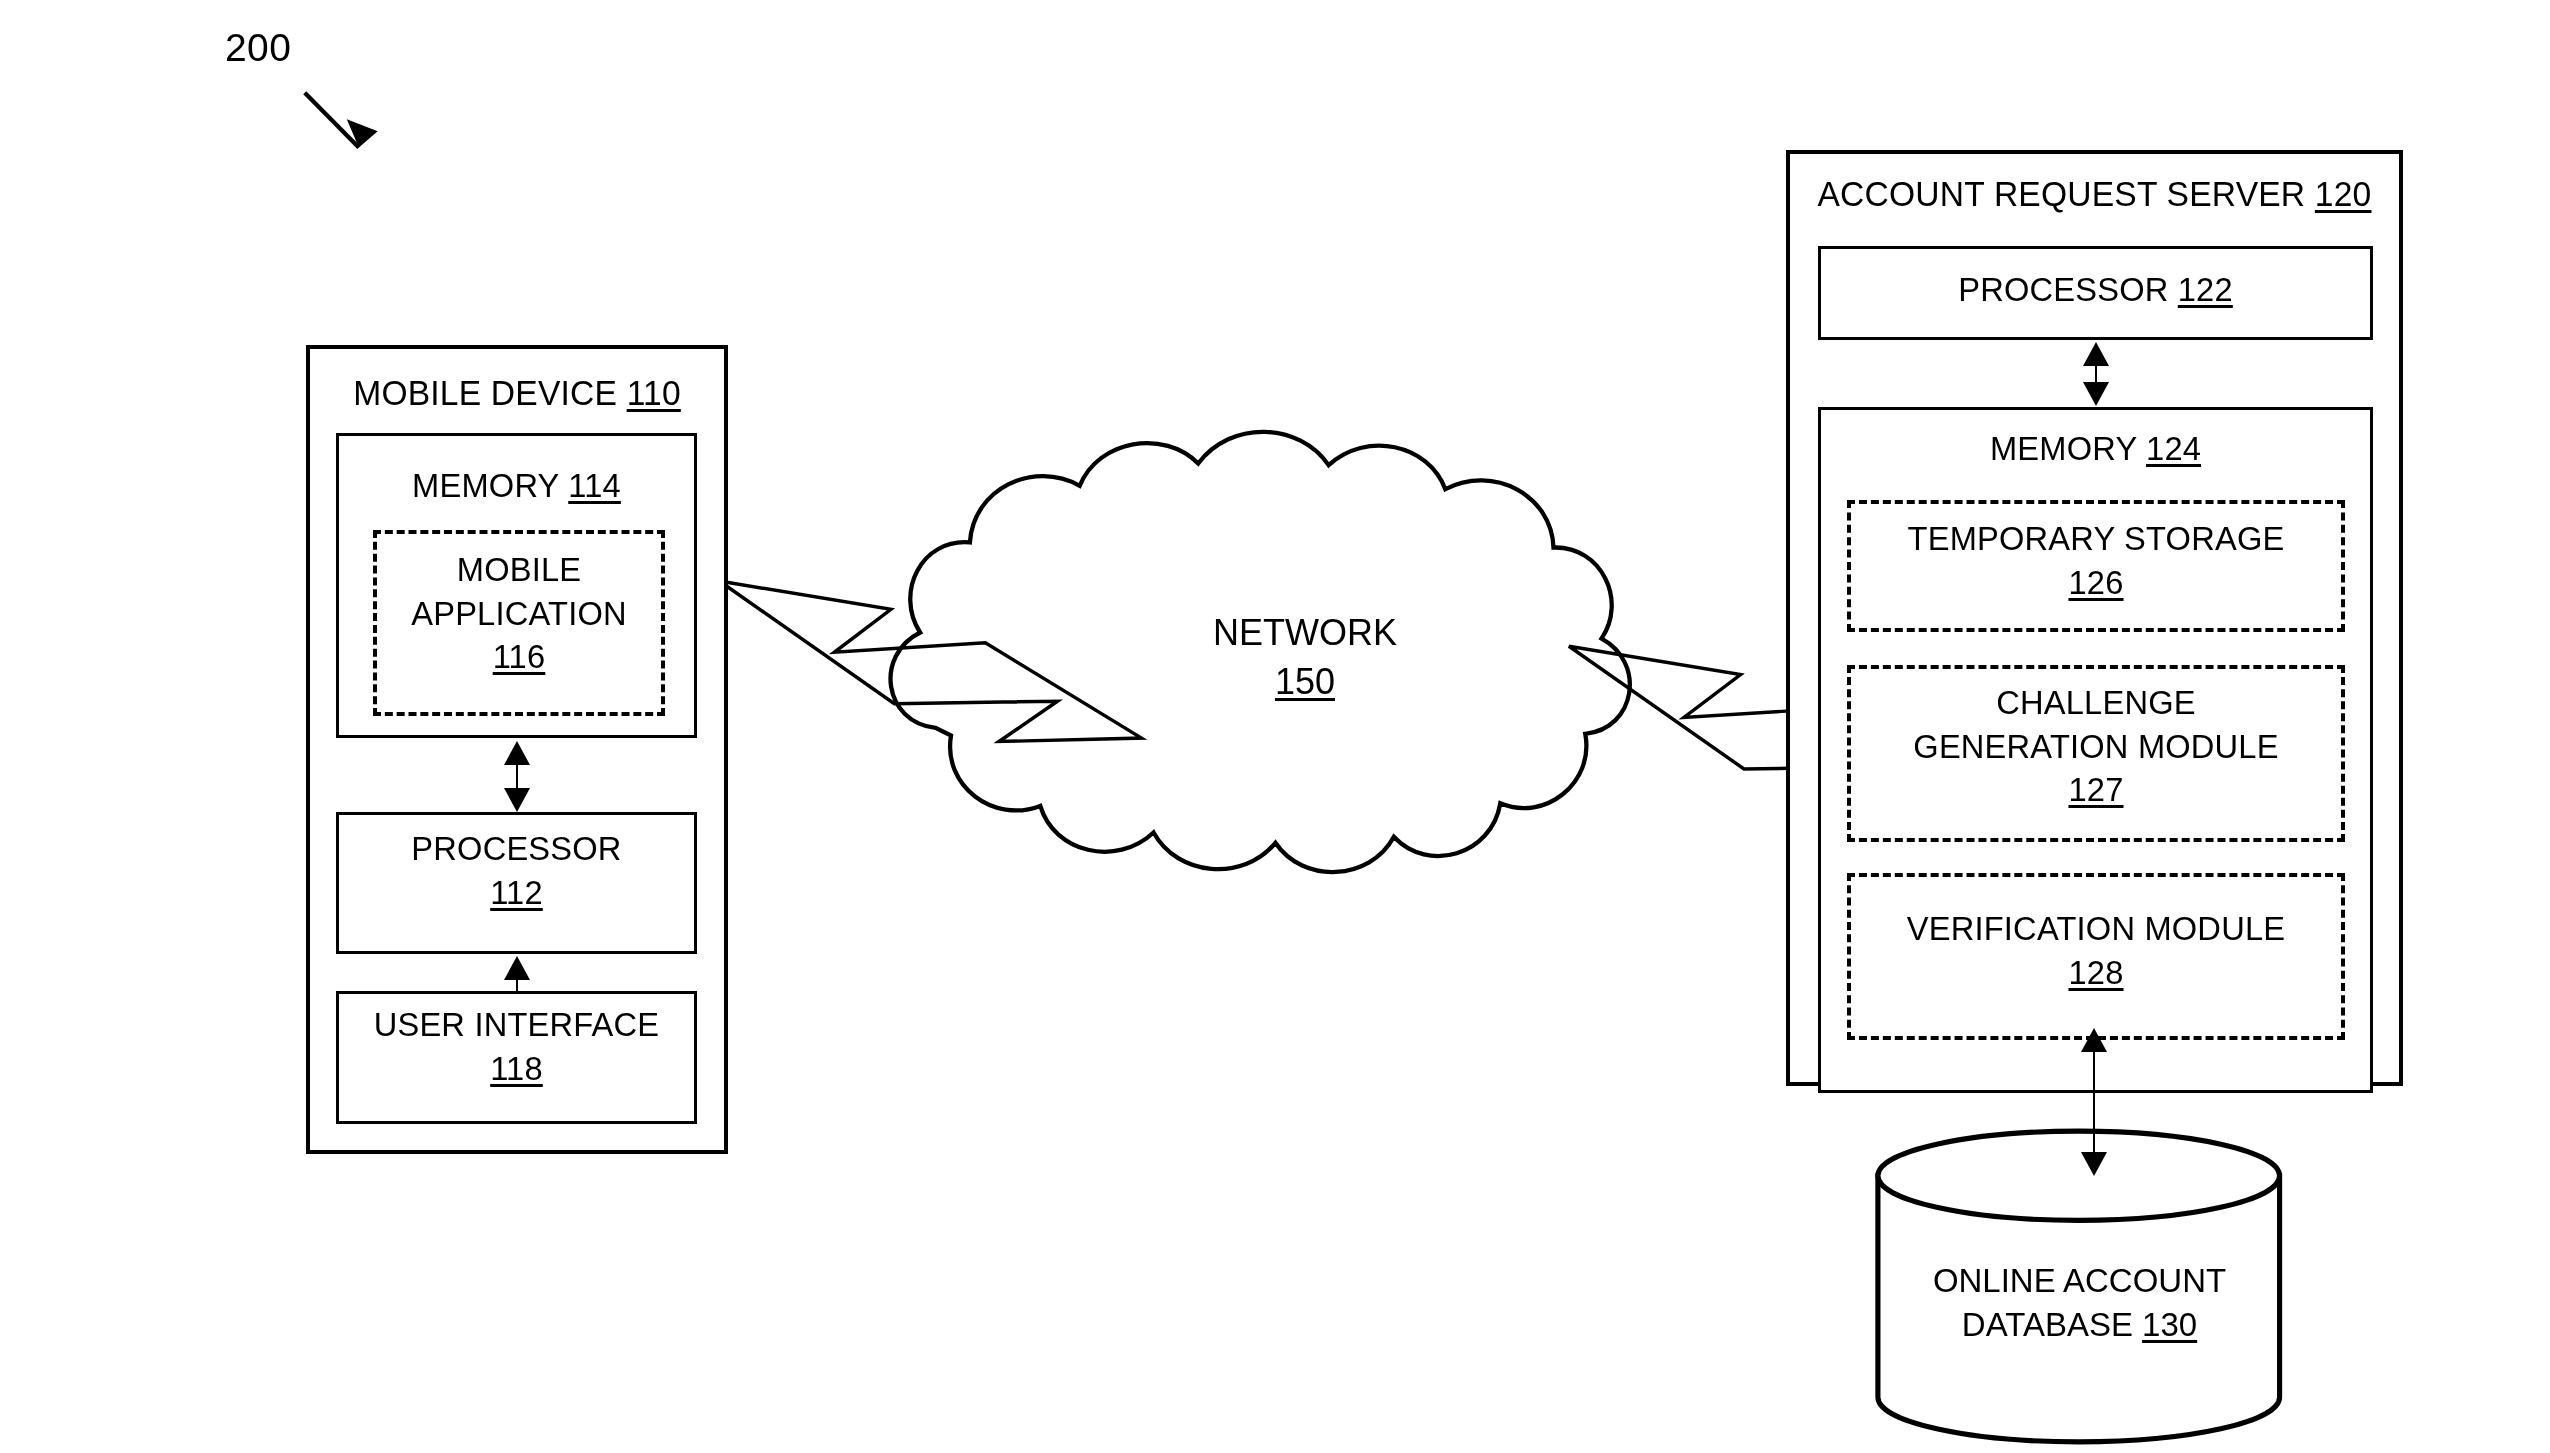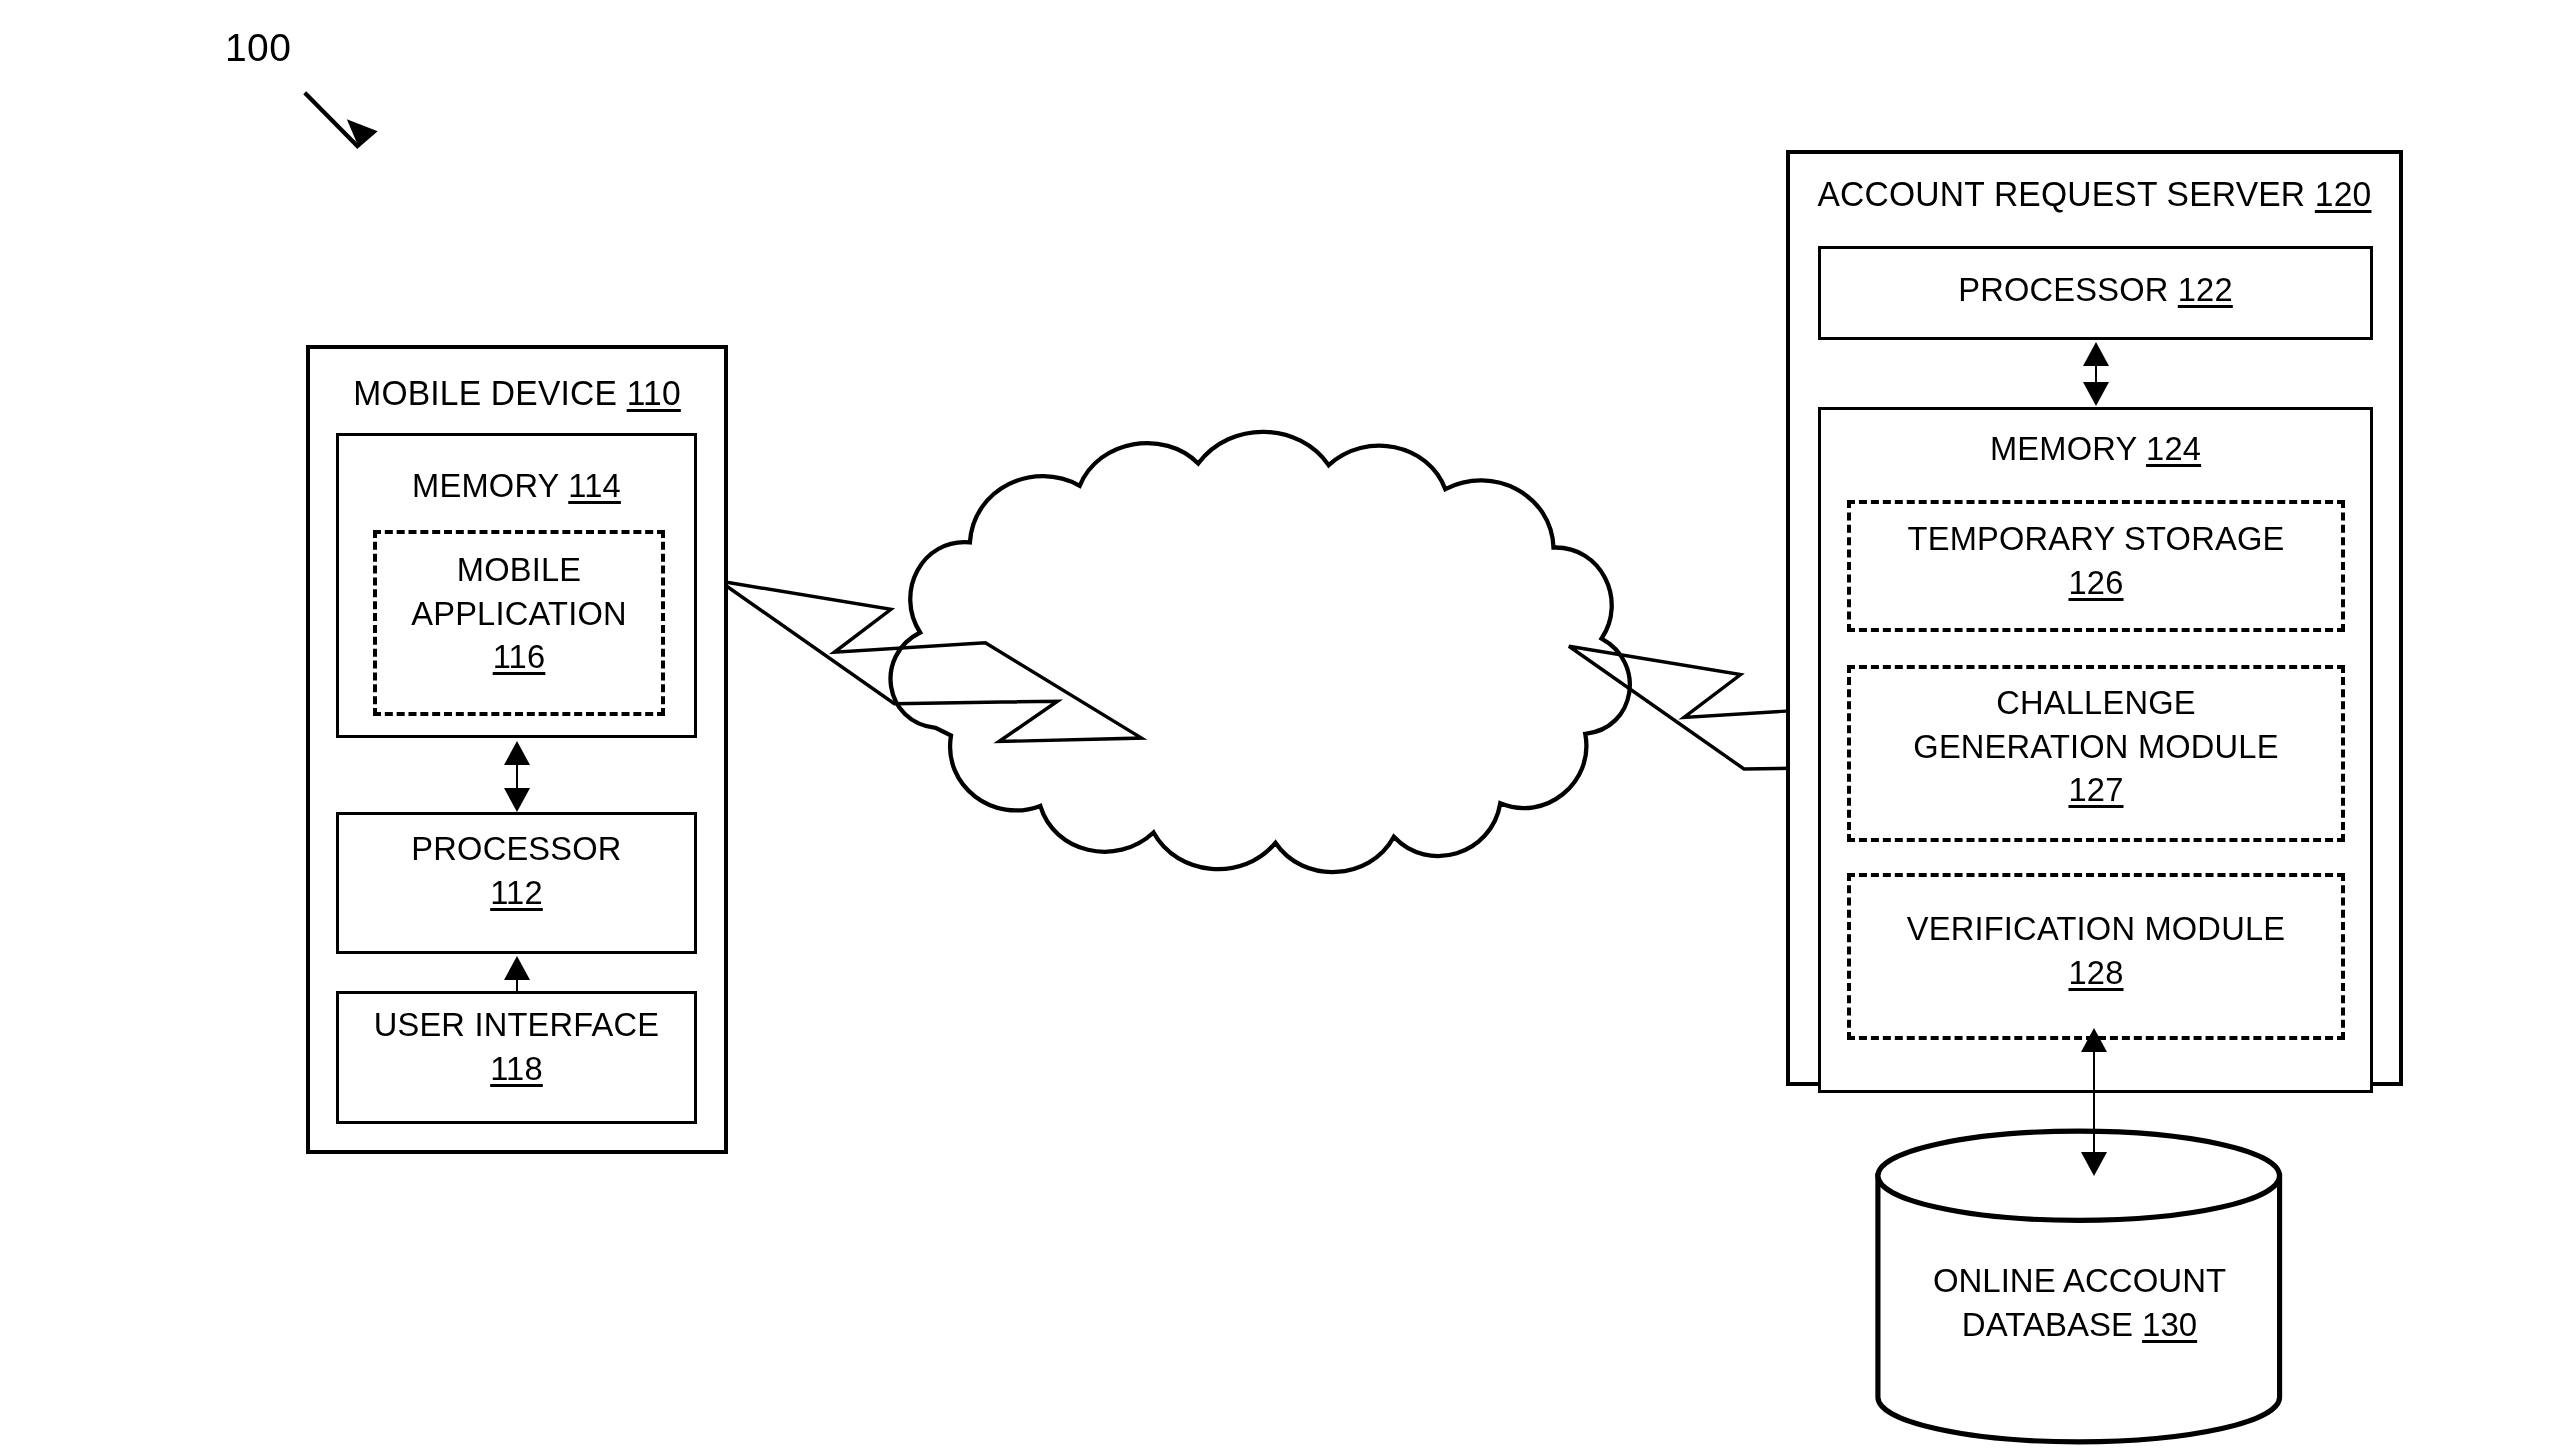--- a/index.html
+++ b/index.html
@@ -132,21 +132,21 @@
     text-decoration: underline;
     text-underline-offset: 4.3px;
     text-decoration-thickness: 2.6px;
   }
 </style>
 </head>
 <body>
 
 <div id="page">
 
-  <div class="fig-number">100</div>
+  <div class="fig-number">200</div>
 
   <svg class="svg-layer" viewBox="0 0 2971 1693">
 
     <g>
       <line x1="355" y1="108" x2="418" y2="172" stroke="#000" stroke-width="5"></line>
       <polygon points="418,172 404,139 440,153" fill="#000"></polygon>
     </g>
 
     <path fill="#ffffff" stroke="#000000" stroke-width="5" d="M 1090 848
          C 1030 842 1018 764 1072 737
@@ -228,20 +228,22 @@
     <div class="shaft"></div>
     <div class="head up"></div>
     <div class="head down"></div>
   </div>
 
   <div class="box thin" style="left:336px; top:991px; width:361px; height:133px;"></div>
 
   <div class="blk-label" style="left:336px; top:1003px; width:361px;"><span>USER INTERFACE</span>
 <span class="refnum">118</span></div>
 
+  <div class="cloud-text" style="left:1116px; top:609px; width:378px;"><span>NETWORK</span>
+<span class="refnum">150</span></div>
 
   <div class="box" style="left:1786px; top:150px; width:617px; height:936px;"></div>
 
   <div class="blk-label hdr-label" style="left:1786px; top:172px; width:617px;"><span>ACCOUNT REQUEST SERVER</span> <span class="refnum">120</span></div>
 
   <div class="box thin" style="left:1818px; top:246px; width:555px; height:94px;"></div>
 
   <div class="blk-label" style="left:1818px; top:268px; width:555px;"><span>PROCESSOR</span> <span class="refnum">122</span></div>
 
   <div class="arrow-v" style="left:2096px; top:344px; height:60px;">

